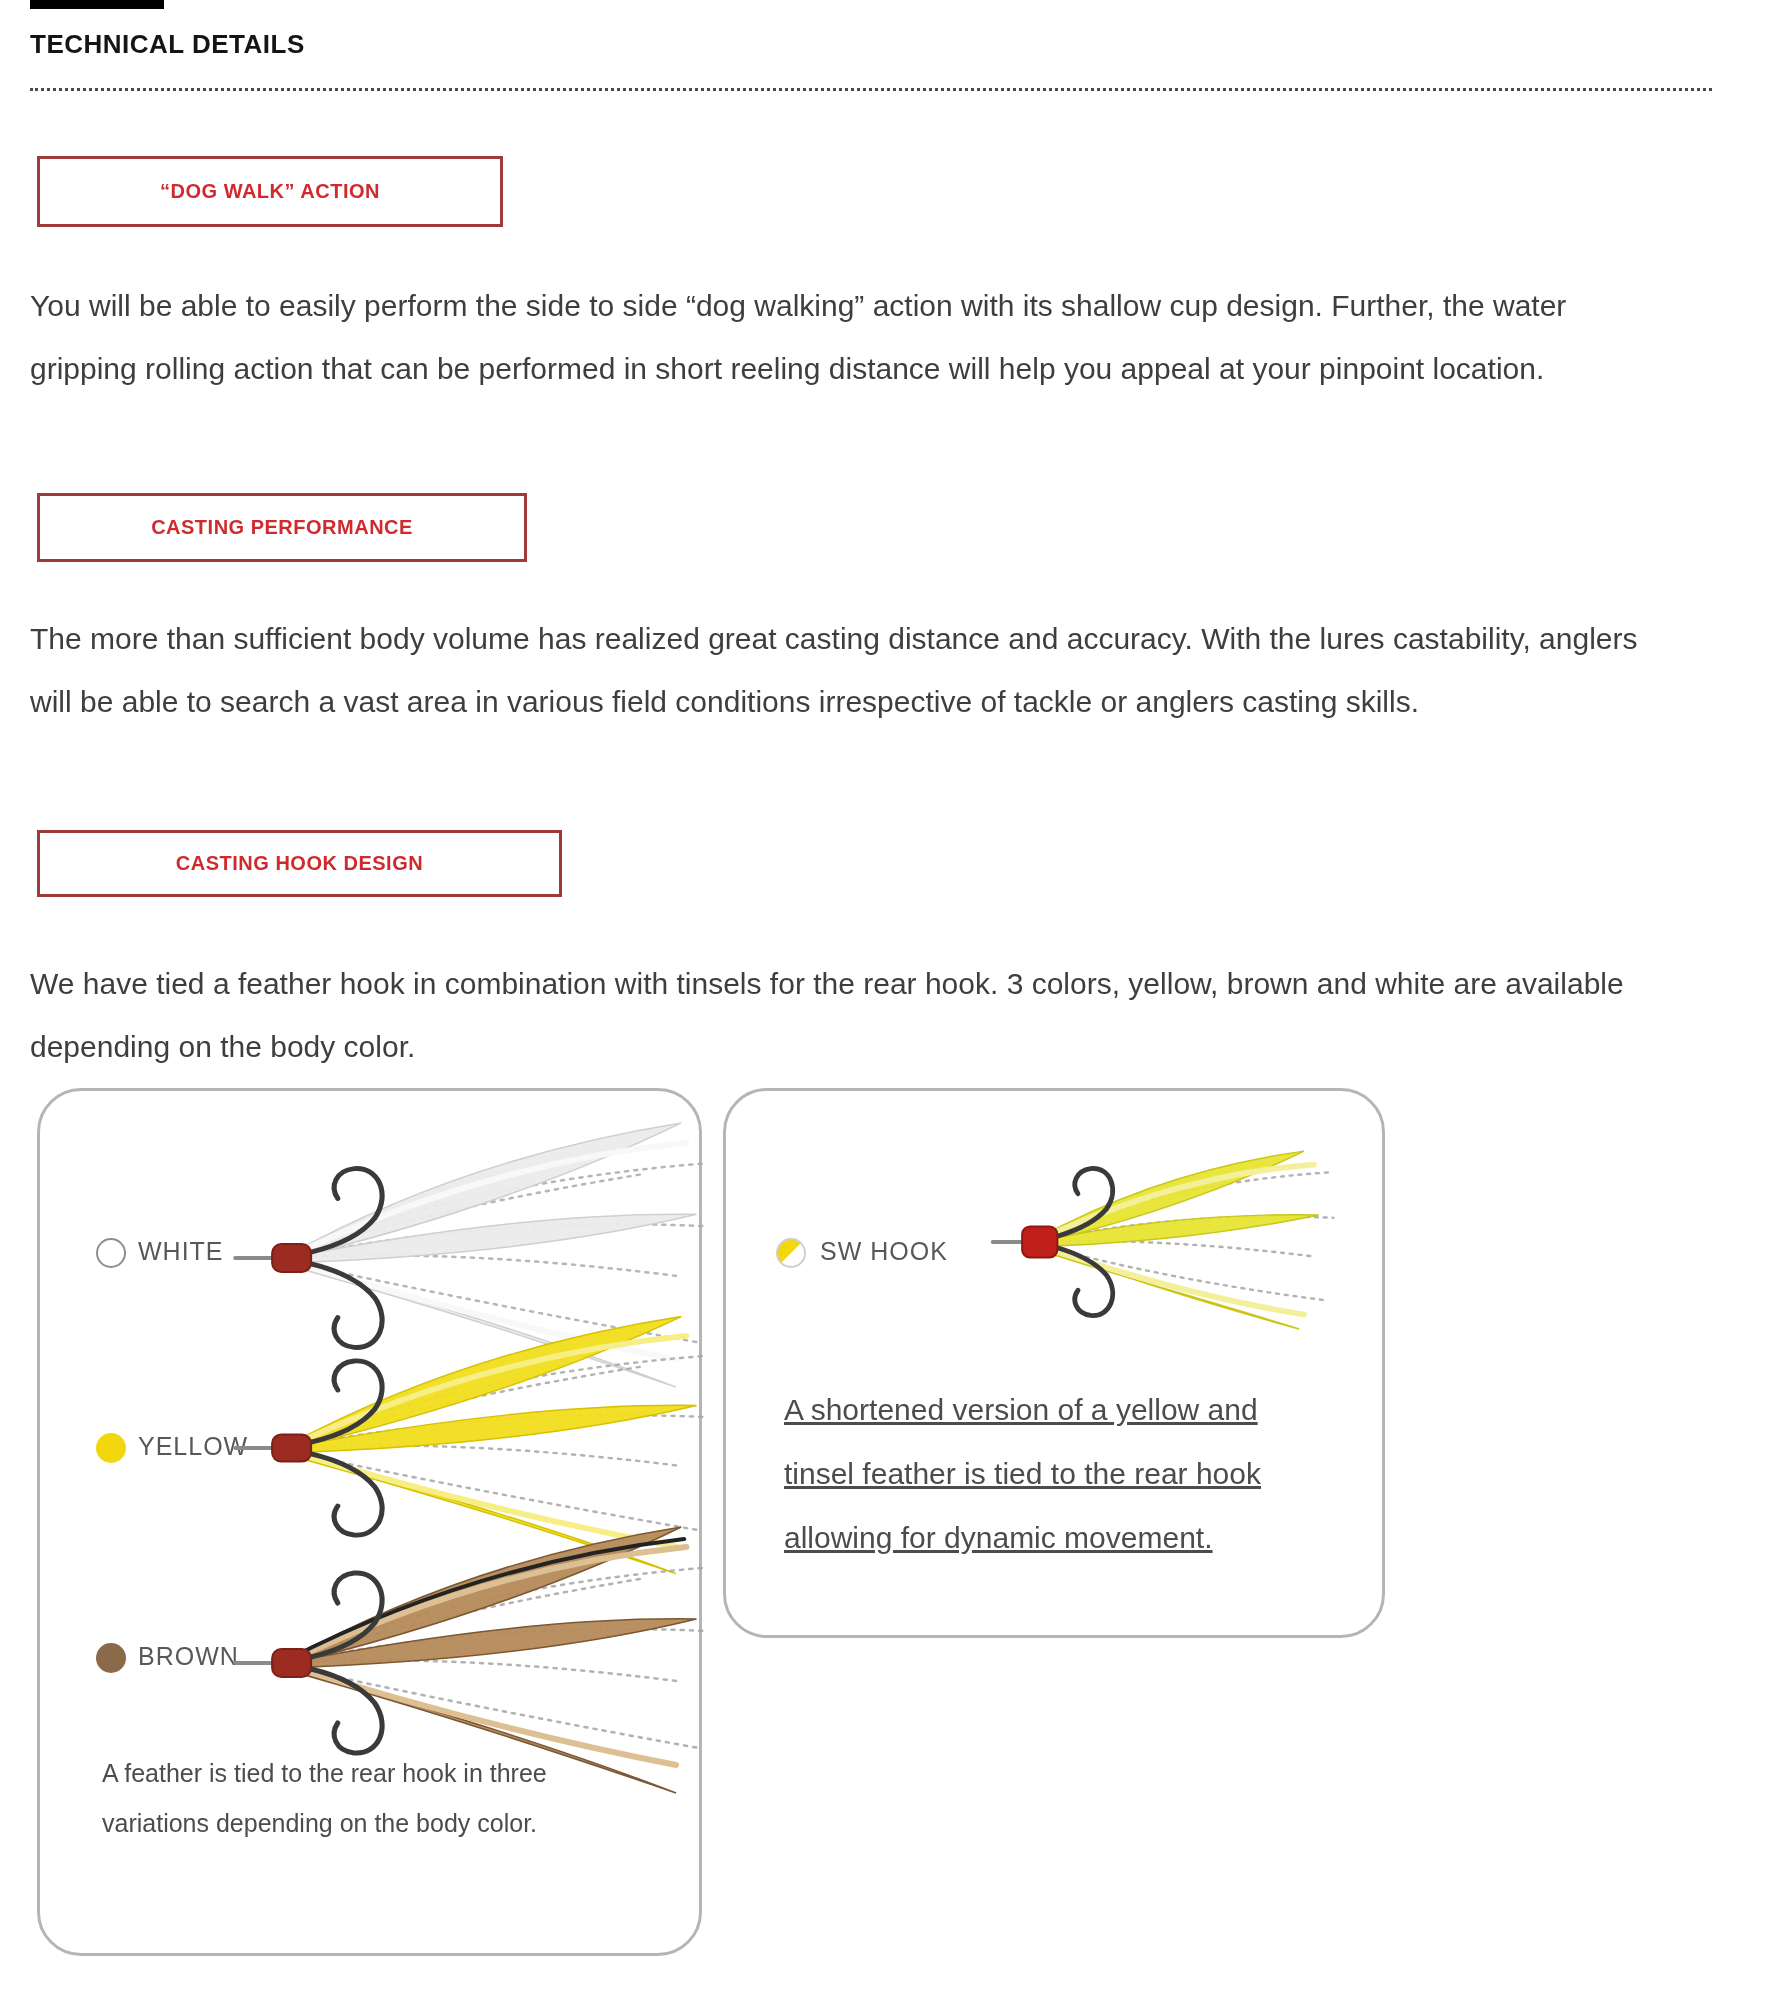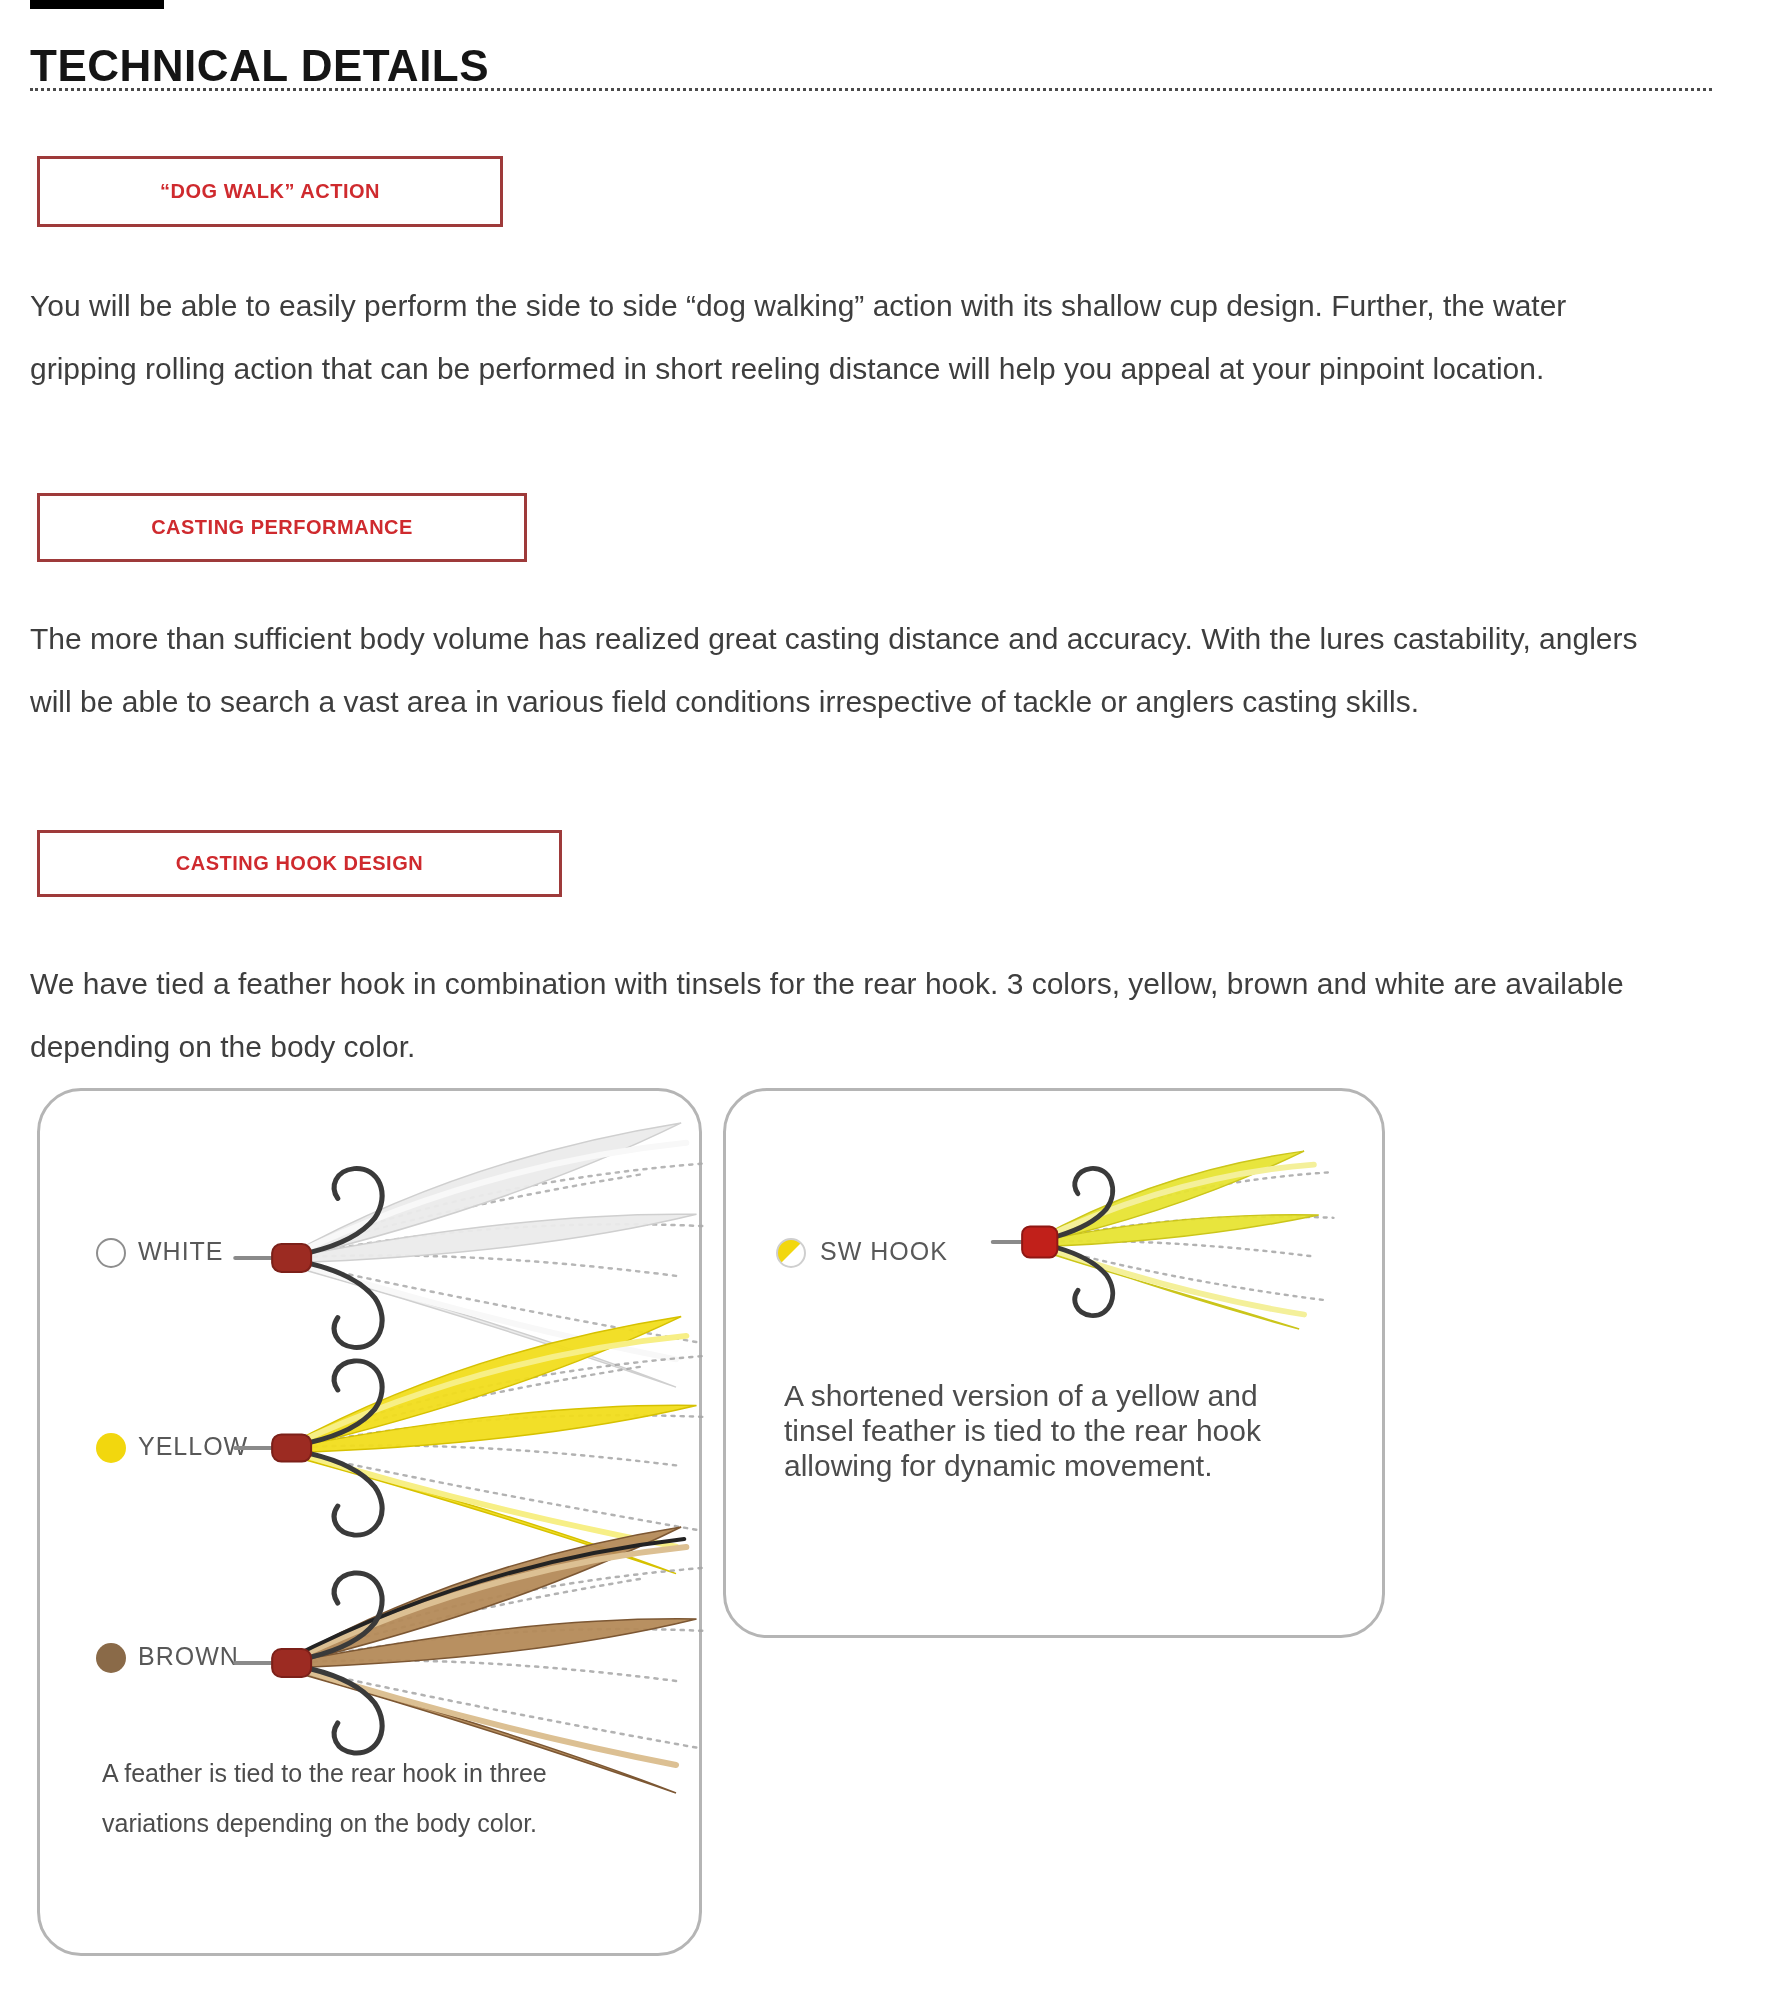--- a/index.html
+++ b/index.html
@@ -1,20 +1,20 @@
 <!DOCTYPE html>
 <html style="--accent-red: #cf2a2e; --heading-border: #9e3a3a; --card-border: #b5b5b5; --swatch-yellow: #f2d70e; --swatch-brown: #8a6a48;"><head>
 <meta charset="utf-8">
 <style>
   html,body{margin:0;padding:0;background:#ffffff;}
   body{width:1784px;height:2000px;position:relative;overflow:hidden;
        font-family:"Liberation Sans","DejaVu Sans",sans-serif;}
   .abs{position:absolute;}
   .black-frag{left:30px;top:0;width:134px;height:9px;background:#000;}
-  .page-title{left:30px;top:12px;font-size:44px;font-weight:700;color:#151515;letter-spacing:.5px;}
+  .page-title{left:30px;top:12px;font-size:26px;font-weight:700;color:#151515;letter-spacing:.5px;}
   .divider{left:30px;top:60px;width:1682px;height:28px;border-bottom:3px dotted #4b4b4b;}
   .hbox{left:37px;border:3px solid var(--heading-border,#9e3a3a);box-sizing:border-box;
         display:flex;align-items:center;justify-content:center;background:#fff;
         color:var(--accent-red,#cf2a2e);font-weight:700;font-size:20px;letter-spacing:.5px;white-space:nowrap;}
   .hbox1{top:156px;width:466px;height:71px;}
   .hbox2{top:493px;width:490px;height:69px;align-items:center;}
   .hbox3{top:830px;width:525px;height:67px;}
   .para{left:30px;width:1645px;font-size:30px;line-height:63px;color:#3e3e3e;}
   .para1{top:244px;}
   .para2{top:577px;}
@@ -26,21 +26,21 @@
   .swatch.white{background:#fff;border:2px solid #8e8e8e;}
   .swatch.yellow{background:var(--swatch-yellow,#f2d70e);}
   .swatch.brown{background:var(--swatch-brown,#8a6a48);}
   .swatch.split{background:linear-gradient(135deg,var(--swatch-yellow,#f2d70e) 49%,#ffffff 51%);
                 border:2px solid #cfcfcf;}
   .vlabel{position:absolute;font-size:25px;color:#585858;letter-spacing:1px;white-space:nowrap;}
   .hook{position:absolute;}
   .hook svg{display:block;width:100%;height:100%;}
   .caption{position:absolute;color:#4c4c4c;}
   .caption-left{left:62px;top:657px;width:445px;font-size:25px;line-height:50px;}
-  .caption-right{left:58px;top:287px;width:500px;font-size:30px;line-height:35px;}
+  .caption-right{left:58px;top:287px;width:500px;font-size:30px;line-height:64px;text-decoration:underline;}
 </style>
 </head>
 <body>
 
 <div class="abs black-frag"></div>
 
 <h1 class="abs page-title">TECHNICAL DETAILS</h1>
 
 <div class="abs divider"></div>
 

